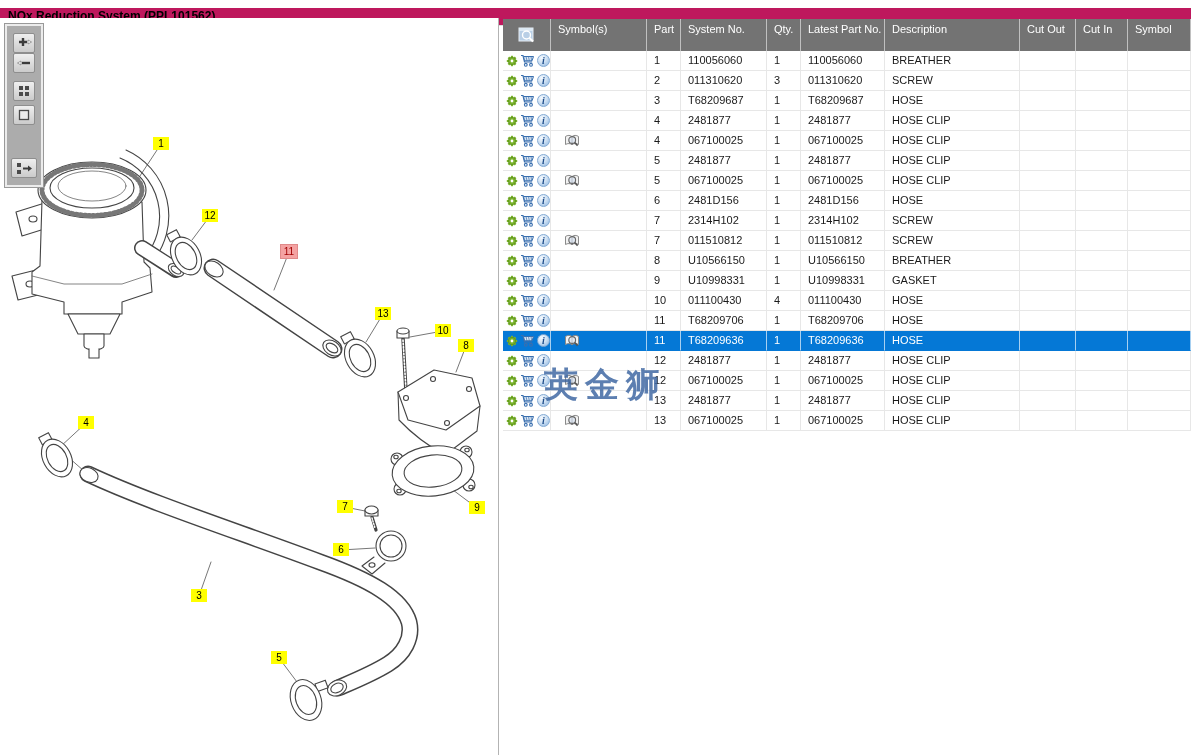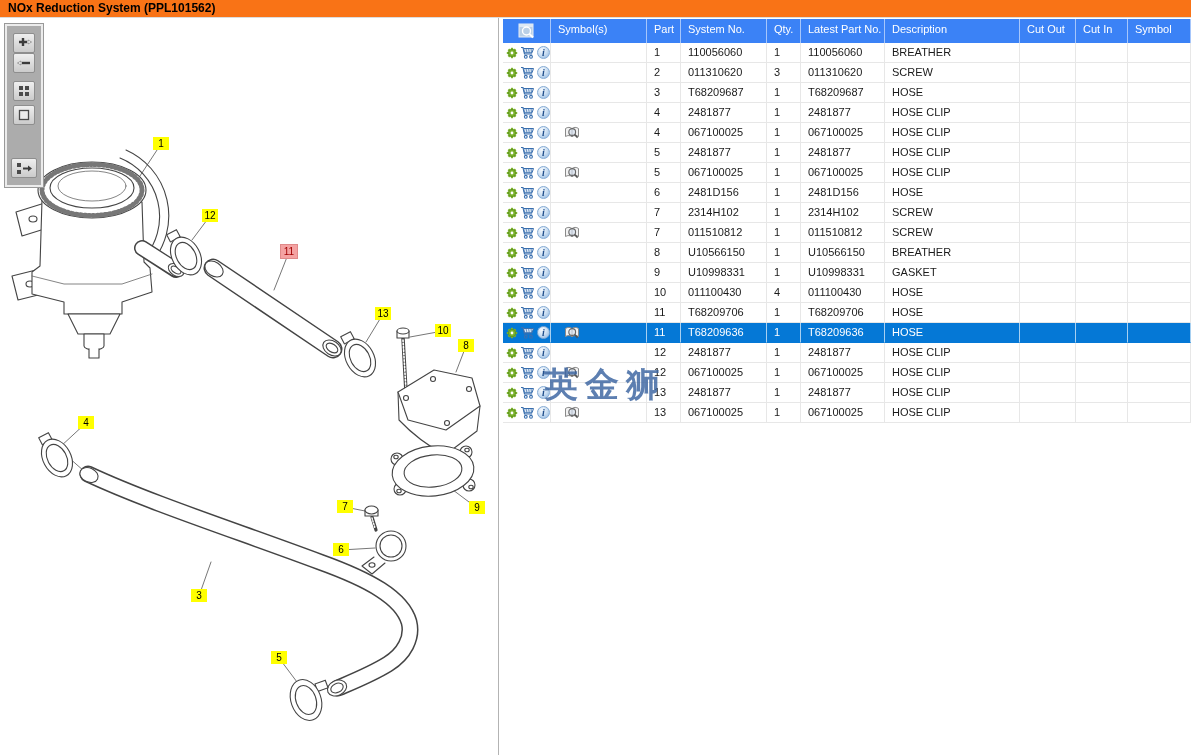--- a/index.html
+++ b/index.html
@@ -4,22 +4,22 @@
 <style>
   html,body{margin:0;padding:0;}
   body{
     width:1191px;height:755px;position:relative;overflow:hidden;
     background:#ffffff;
     font-family:"Liberation Sans","DejaVu Sans",sans-serif;
     -webkit-font-smoothing:antialiased;
   }
   
   .titlebar{
-    position:absolute;left:0;top:0;width:1191px;height:18px;
-    background:#f97316;border-bottom:1px solid #dcdcdc;box-sizing:border-box;
+    position:absolute;left:0;top:8px;width:1191px;height:18px;
+    background:#be185d;border-bottom:1px solid #dcdcdc;box-sizing:border-box;
   }
   .titlebar span{
     display:block;padding-left:8px;font-size:12px;font-weight:bold;color:#000;
     line-height:17px;white-space:nowrap;
   }
   
   .diagram-panel{
     position:absolute;left:0;top:18px;width:499px;height:737px;
     background:#ffffff;border-right:1px solid #b3b3b3;box-sizing:border-box;
   }
@@ -44,21 +44,21 @@
     border:1px solid #8e8e8e;border-radius:2px;
     display:flex;align-items:center;justify-content:center;cursor:pointer;
   }
   .tb.wide{left:4px;width:26px;}
   
   .table-panel{position:absolute;left:503px;top:19px;width:688px;}
   .grid-cols{
     display:grid;
     grid-template-columns:48px 96px 34px 86px 34px 84px 135px 56px 52px 63px;
   }
-  .thead{height:24px;background:#3b82f6;}
+  .thead{height:32px;background:#737373;}
   .th{
     color:#fff;font-size:11px;line-height:21px;padding-left:7px;
     border-right:1px solid rgba(255,255,255,.55);box-sizing:border-box;
     white-space:nowrap;overflow:hidden;cursor:default;
   }
   .th.icon-cell{display:flex;align-items:center;justify-content:center;padding:0;}
   .tbody{background:#fff;}
   .tr{height:20px;background:#fff;}
   .td{
     font-size:11px;line-height:19px;padding-left:7px;color:#1a1a1a;

